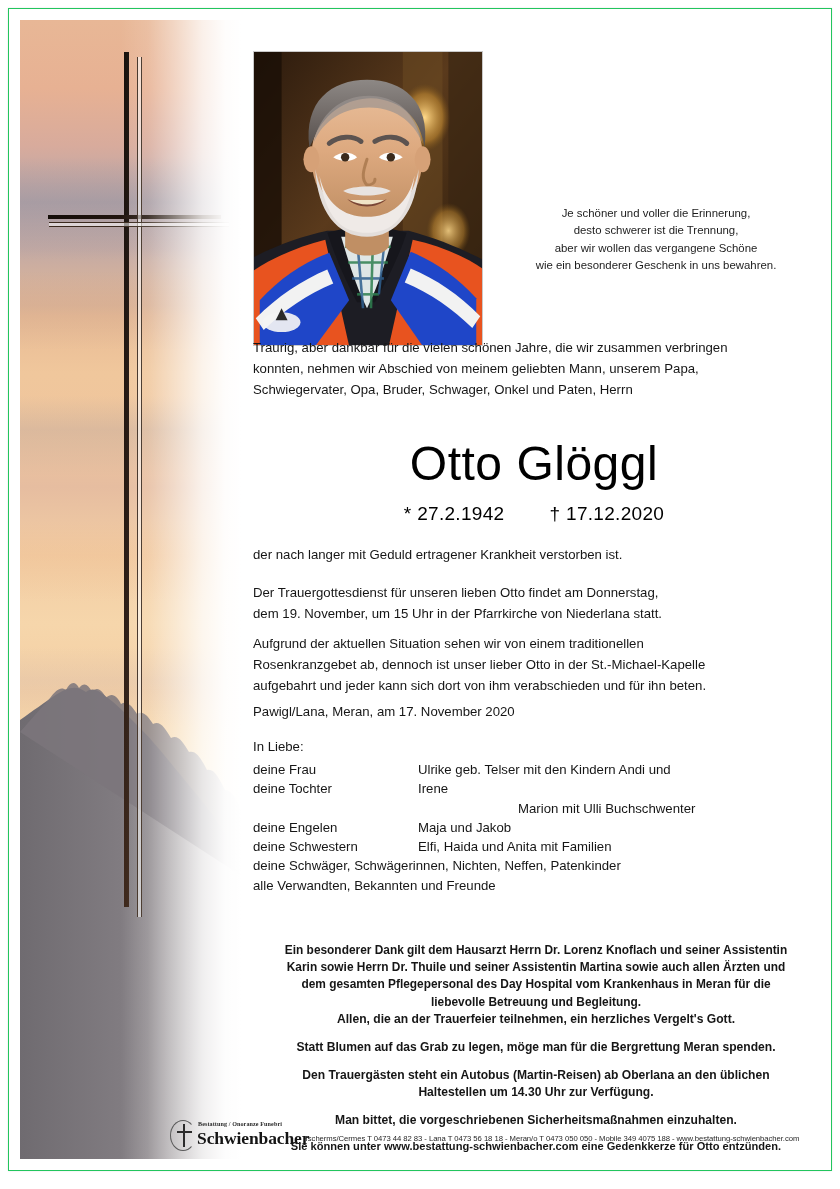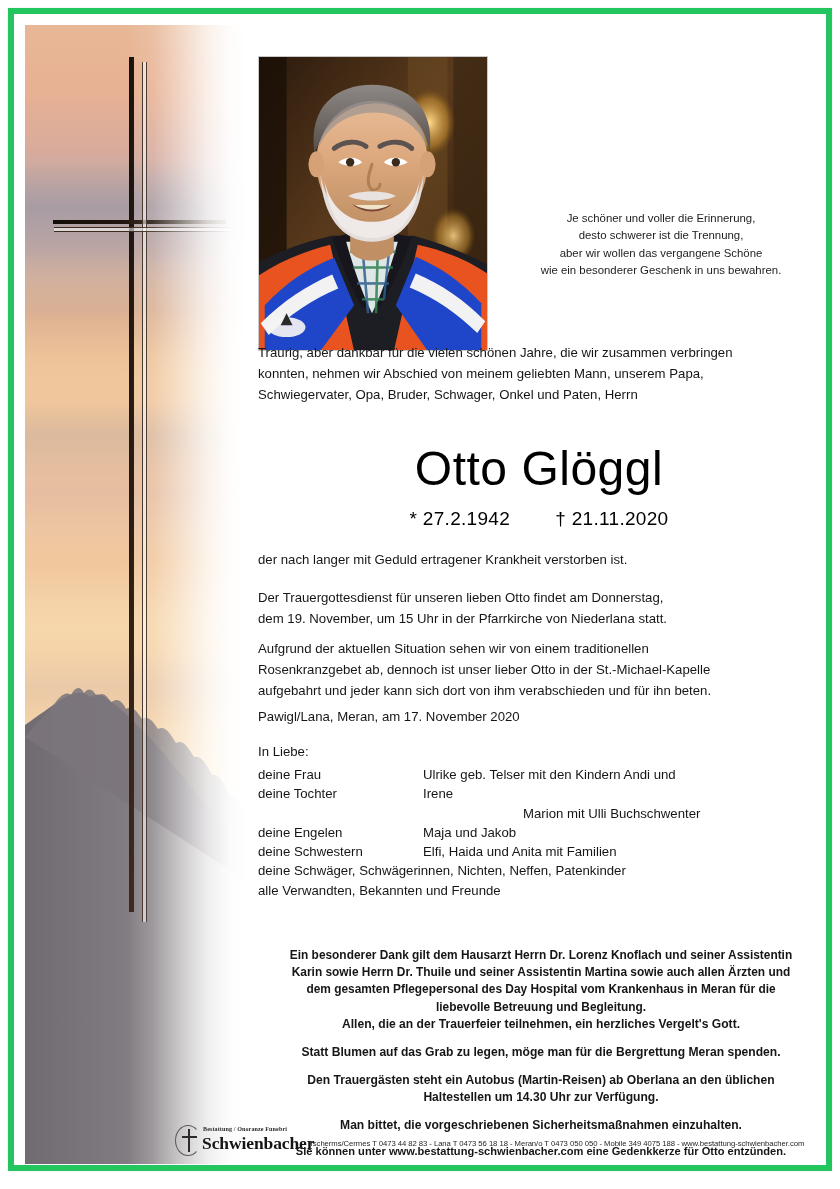--- a/index.html
+++ b/index.html
@@ -16,21 +16,21 @@
     position:relative;
     width:840px; height:1189px;
     background:#ffffff;
     overflow:hidden;
   }
   .card {
     position:absolute;
     left:8px; top:8px;
     width:824px; height:1163px;
     background:#ffffff;
-    border:6px solid #22c55e;
+    border:1px solid #22c55e;
     box-shadow:0 0 2px rgba(0,0,0,.10);
   }
   .card-inner {
     position:absolute;
     left:11px; top:11px;
     width:800px; height:1139px;
     background:#ffffff;
     overflow:hidden;
   }
 
@@ -407,21 +407,21 @@
           <div>konnten, nehmen wir Abschied von meinem geliebten Mann, unserem Papa,</div>
           <div>Schwiegervater, Opa, Bruder, Schwager, Onkel und Paten, Herrn</div>
         </div>
 
         <div class="name">Otto Glöggl</div>
         <div class="dates">
           <span>*</span>
           <span>27.2.1942</span>
           <span class="gap"></span>
           <span>†</span>
-          <span>21.11.2020</span>
+          <span>17.12.2020</span>
         </div>
 
         <div class="block p-left" id="line-death">der nach langer mit Geduld ertragener Krankheit verstorben ist.</div>
 
         <div class="block p-left" id="svc">
           <div>Der Trauergottesdienst für unseren lieben Otto findet am Donnerstag,</div>
           <div>dem 19. November, um 15 Uhr in der Pfarrkirche von Niederlana statt.</div>
         </div>
 
         <div class="block p-left" id="chapel">

